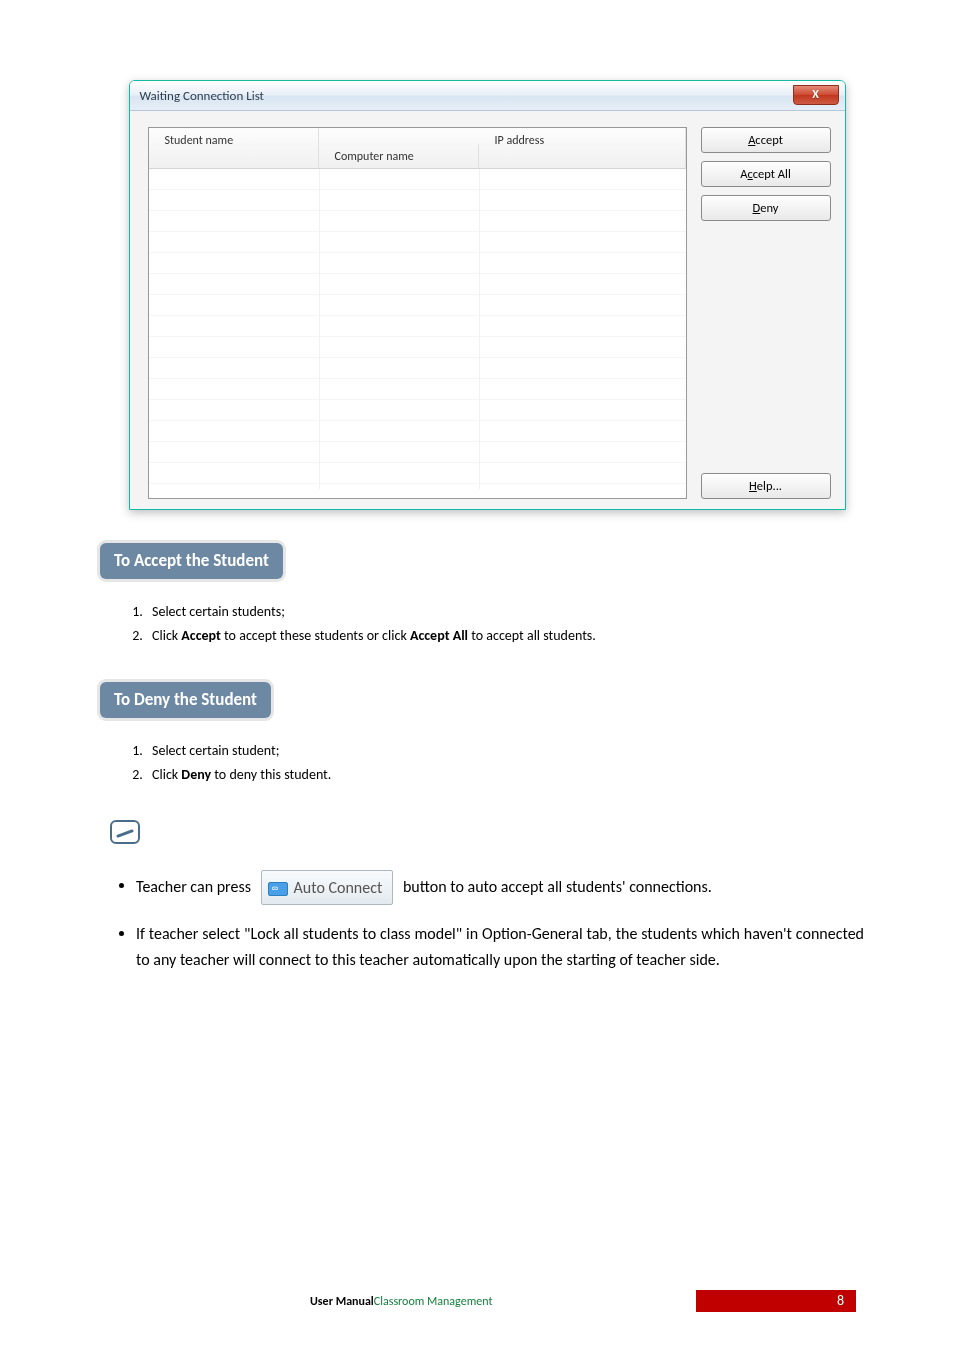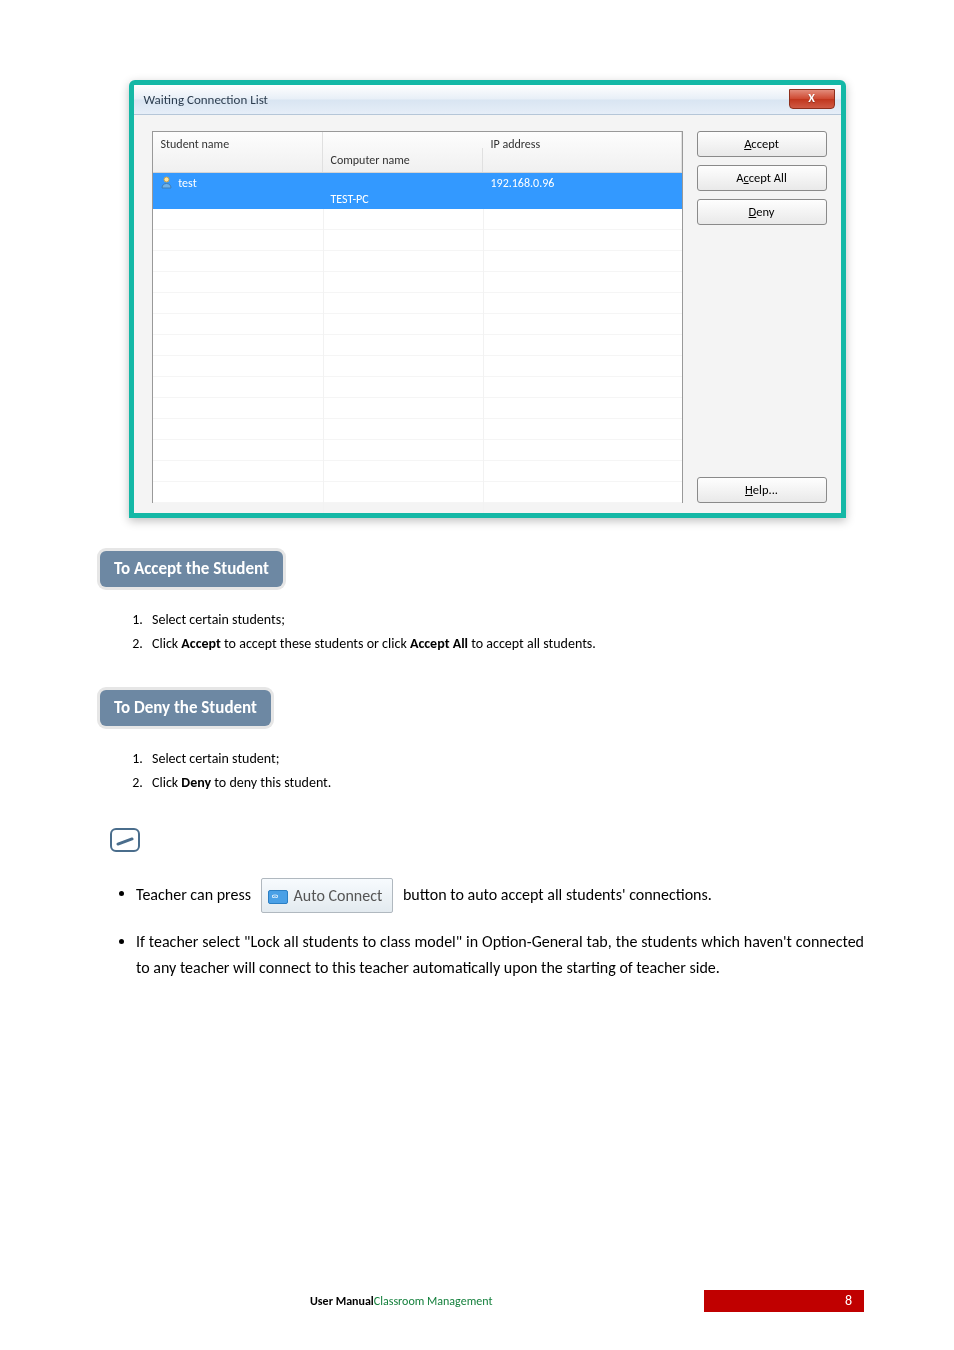--- a/index.html
+++ b/index.html
@@ -9,21 +9,21 @@
     height: 1350px;
     background: #fff;
     position: relative;
     padding: 80px 90px 60px 110px;
     color: #000;
   }
 
   
   .dialog {
     width: 717px;
-    border: 5px solid #14b8a6;
+    border: 1px solid #14b8a6;
     border-radius: 6px 6px 0 0;
     box-shadow: 0 3px 10px rgba(0,0,0,0.25);
     background: #fff;
     position: relative;
     margin: 0 auto 25px;
     overflow: hidden;
   }
   .titlebar {
     height: 30px;
     background: linear-gradient(#fefefe, #e8eff7 48%, #d9e5f2 52%, #e6eef8);
@@ -69,21 +69,21 @@
     border: 1px solid #999;
     height: 372px;
     font-size: 12px;
   }
   .lv-header {
     display: flex;
     background: linear-gradient(#fdfdfd,#f0f0f0);
     border-bottom: 1px solid #d4d4d4;
   }
   .lv-header > div {
-    padding: 5px 8px;
+    padding: 5px 16px;
     border-right: 1px solid #e0e0e0;
     color: #333;
   }
   .col-a { width: 170px; }
   .col-b { width: 160px; margin-top: 16px; }
   .col-c { flex: 1; }
   .lv-row {
     display: flex;
     background: #3399ff;
     color: #fff;
@@ -194,21 +194,21 @@
   }
   .inline-btn .tiny-icon::after{
     content:"ᯣ"; font-size:7px; color:#fff;
     position:absolute; left:3px; top:-1px;
   }
 
   
   .footer {
     position: absolute;
     bottom: 38px;
-    left: 0; right: 0;
+    left: 0; right: 8px;
     padding: 0 90px 0 110px;
     display: flex;
     align-items: center;
     font-size: 12px;
   }
   .footer .um { font-weight: bold; margin-left: 200px; }
   .footer .cm { color: #15803d; }
   .footer .pagebox {
     margin-left: auto;
     background: #c00000;
@@ -231,33 +231,20 @@
     <span class="titlebar-title">Waiting Connection List</span>
     <div class="close-btn">X</div>
   </div>
   <div class="dialog-body">
     <div class="content-row">
       <div class="listview">
         <div class="lv-header">
           <div class="col-a">Student name</div>
           <div class="col-b">Computer name</div>
           <div class="col-c">IP address</div>
-        </div>
-        <div class="lv-row">
-          <div class="col-a">
-            <span class="lv-icon">
-              <svg width="11" height="13" viewBox="0 0 11 13">
-                  <circle cx="5.5" cy="3.5" r="2.5" fill="#ffe39a" stroke="#caa24a"></circle>
-                  <path d="M1 12c0-3 2-4.5 4.5-4.5S10 9 10 12z" fill="#6fb1e8" stroke="#3d7fb8"></path>
-                </svg>
-            </span>
-            <span>test</span>
-          </div>
-          <div class="col-b">TEST-PC</div>
-          <div class="col-c">192.168.0.96</div>
         </div>
         <div class="lv-grid">
           <div class="vline" style="left:170px"></div>
           <div class="vline" style="left:330px"></div>
         </div>
       </div>
       <div class="btn-col">
         <div class="winbtn"><span class="u">A</span><span>ccept</span></div>
         <div class="winbtn"><span>A</span><span class="u">c</span><span>cept All</span></div>
         <div class="winbtn"><span class="u">D</span><span>eny</span></div>

